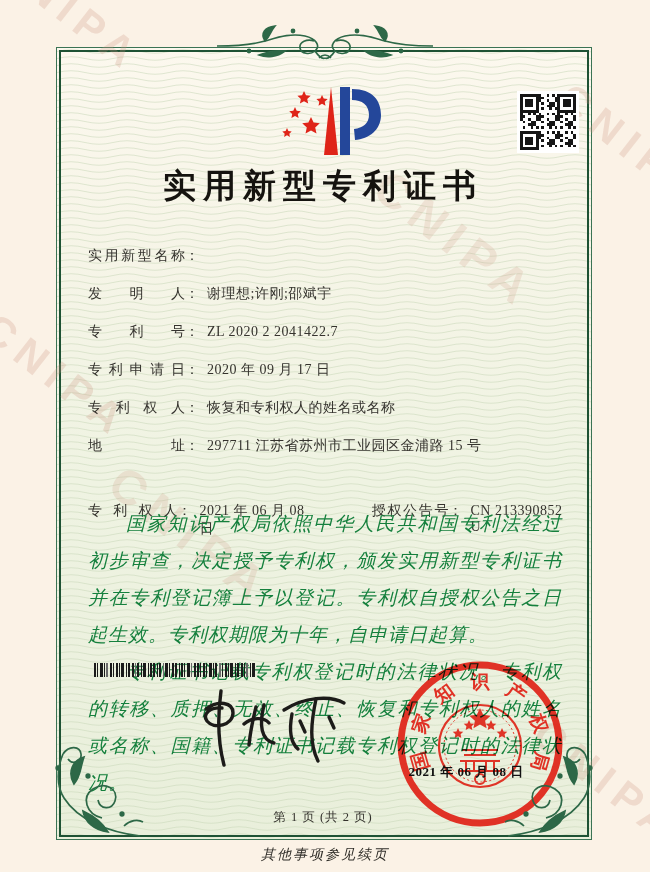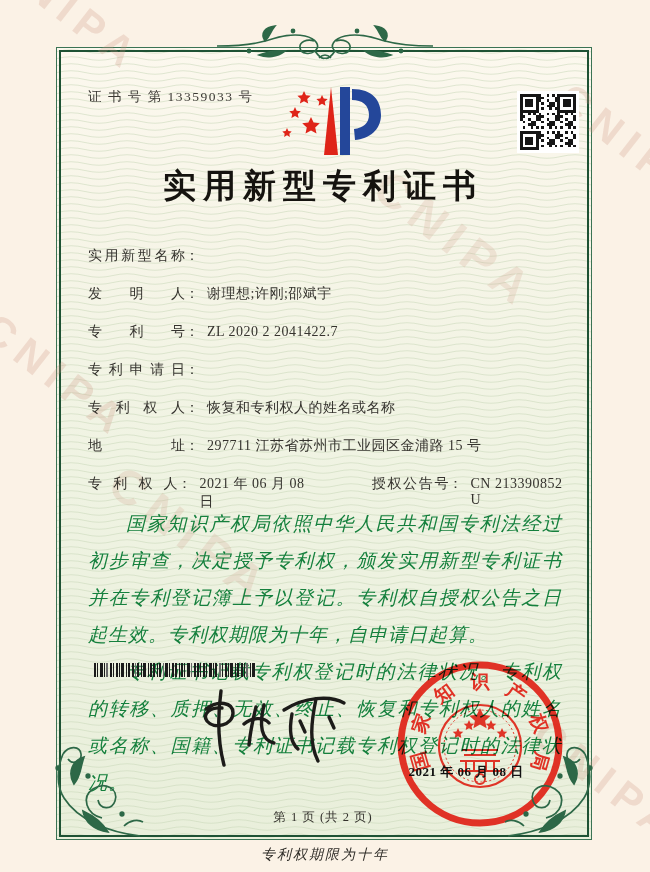--- a/index.html
+++ b/index.html
@@ -24,21 +24,21 @@
   .qr-grid{position:relative;width:100%;height:100%;}
   .qr-grid div{position:absolute;background:#161616;}
   .title{position:absolute;left:0;top:117px;width:100%;text-align:center;
          font-size:33px;font-weight:600;letter-spacing:7px;color:#15130f;}
   .fields{position:absolute;left:32px;top:200px;width:480px;font-size:14px;color:#35332e;}
   .frow{display:flex;align-items:baseline;height:38px;}
   .flabel{display:inline-block;width:97px;text-align:justify;text-align-last:justify;letter-spacing:0;}
   .fcolon{margin:0 8px 0 0;}
   .fvalue{letter-spacing:.5px;}
   .fgroup2{margin-left:58px;display:flex;align-items:baseline;}
-  .flabel2{display:inline-block;width:84px;text-align:justify;text-align-last:justify;}
+  .flabel2{display:inline-block;width:84px;text-align:justify;text-align-last:justify;margin-top:27px;}
   .paras{position:absolute;left:32px;top:458px;width:474px;font-size:19px;line-height:1.95;
          font-style:italic;letter-spacing:1px;color:#15803d;text-align:justify;}
   .paras p{margin:0;text-indent:2em;}
   .barcode{position:absolute;left:38px;top:616px;width:164px;height:14px;display:flex;align-items:stretch;}
   .barcode div{height:100%;}
   .officer{position:absolute;left:56px;top:660px;font-family:"Liberation Sans","DejaVu Sans",sans-serif;
            font-weight:bold;font-size:15px;color:#23221f;line-height:30px;}
   .signature{position:absolute;left:130px;top:636px;width:170px;height:92px;}
   .seal{position:absolute;left:338px;top:611px;width:172px;height:172px;mix-blend-mode:multiply;opacity:.95;}
   .seal-date{position:absolute;left:340px;top:716px;width:140px;text-align:center;
@@ -72,21 +72,20 @@
 
   <span class="wm" style="left:-18px;top:-14px;">CNIPA</span>
   <span class="wm wm2" style="left:360px;top:212px;">CNIPA</span>
   <span class="wm" style="left:-30px;top:352px;">CNIPA</span>
   <span class="wm wm2" style="left:95px;top:508px;">CNIPA</span>
   <span class="wm" style="left:545px;top:122px;">CNIPA</span>
   <span class="wm" style="left:520px;top:758px;">CNIPA</span>
 
   <div class="content">
 
-    <div class="cert-number">证 书 号 第 13359033 号</div>
 
     <svg class="logo" viewBox="0 0 110 82" xmlns="http://www.w3.org/2000/svg">
       <g fill="#df2418">
         <path d="M36,34 l2.6,5.6 6.2,.7 -4.6,4.2 1.3,6.1 -5.5,-3.1 -5.5,3.1 1.3,-6.1 -4.6,-4.2 6.2,-.7 Z"></path>
         <path d="M20,24 l1.7,3.7 4.1,.5 -3,2.8 .8,4 -3.6,-2 -3.6,2 .8,-4 -3,-2.8 4.1,-.5 Z"></path>
         <path d="M29,8 l2,4.3 4.7,.5 -3.5,3.2 1,4.6 -4.2,-2.3 -4.1,2.3 1,-4.6 -3.5,-3.2 4.7,-.5 Z"></path>
         <path d="M47,12 l1.7,3.6 4,.5 -3,2.7 .8,3.9 -3.5,-2 -3.5,2 .8,-3.9 -2.9,-2.7 4,-.5 Z"></path>
         <path d="M12,45 l1.4,3 3.3,.4 -2.4,2.3 .6,3.2 -2.9,-1.6 -2.9,1.6 .6,-3.2 -2.4,-2.3 3.3,-.4 Z"></path>
         <path d="M56,4 L63,72 49,72 Z"></path>
       </g>
@@ -321,20 +320,21 @@
         <span class="fvalue">谢理想;许刚;邵斌宇</span>
       </div>
       <div class="frow">
         <span class="flabel">专利号</span>
           <span class="fcolon">：</span>
         <span class="fvalue">ZL 2020 2 2041422.7</span>
       </div>
       <div class="frow">
         <span class="flabel">专利申请日</span>
           <span class="fcolon">：</span>
+        <span class="fvalue">2020 年 09 月 17 日</span>
       </div>
       <div class="frow">
         <span class="flabel">专利权人</span>
           <span class="fcolon">：</span>
         <span class="fvalue">恢复和专利权人的姓名或名称</span>
       </div>
       <div class="frow">
         <span class="flabel">地址</span>
           <span class="fcolon">：</span>
         <span class="fvalue">297711 江苏省苏州市工业园区金浦路 15 号</span>
@@ -495,14 +495,14 @@
       <path d="M58,76 C42,72 37,55 49,47 C61,39 75,47 71,59 C68,68 56,68 54,58"></path>
       <path d="M30,42 C23,30 29,18 40,15 C36,26 37,34 30,42 Z" fill="#2d6847"></path>
       <path d="M64,90 C50,88 41,80 39,69 C50,74 58,80 64,90 Z" fill="#2d6847"></path>
       <path d="M80,84 C86,78 94,77 99,80"></path>
       <circle cx="14" cy="26" r="1.8" fill="#2d6847"></circle>
       <circle cx="44" cy="34" r="1.8" fill="#2d6847"></circle>
       <circle cx="78" cy="72" r="1.8" fill="#2d6847"></circle>
     </g>
   </svg>
 
-  <div class="footer-note">专利权期限为十年</div>
+  <div class="footer-note">其他事项参见续页</div>
 </div>
 
 </body></html>

